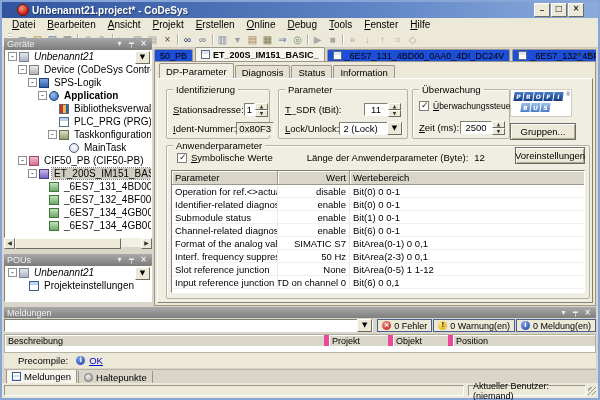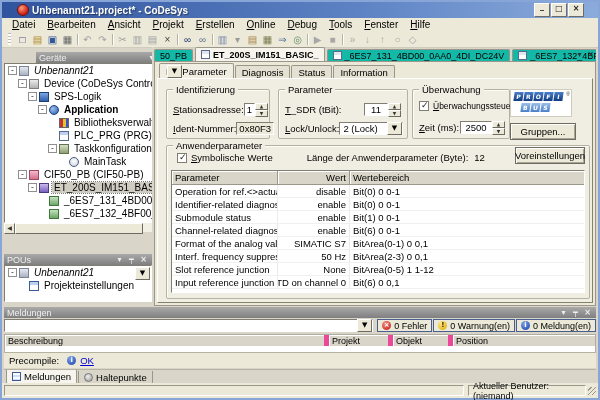--- a/index.html
+++ b/index.html
@@ -38,21 +38,21 @@
   
   .panel-hdr{height:11px;background:linear-gradient(#a9a9a9,#7f7f7f);color:#efefef;
     display:flex;align-items:center;padding:0 3px;font-size:9px;}
   .panel-hdr .sp{flex:1;}
   .hbtn{width:11px;height:9px;margin-left:1px;text-align:center;font:8px/9px "DejaVu Sans",sans-serif;color:#eee;}
   .hbtn.menu::after{content:"▾";}
   .hbtn.pin::after{content:"┯";}
   .hbtn.close::after{content:"×";font-weight:bold;}
 
   
-  .geraete{position:absolute;left:2px;top:50px;width:148px;height:180px;padding-left:32px;}
+  .geraete{position:absolute;left:2px;top:36px;width:148px;height:209px;}
   .pous{position:absolute;left:2px;top:252px;width:148px;height:48px;}
   .tree-body{position:absolute;left:0;right:0;background:#fff;border:1px solid;
     border-color:#807d73 #fff #fff #807d73;overflow:hidden;}
   .geraete .tree-body{top:11px;bottom:9px;}
   .pous .tree-body{top:11px;bottom:0;}
   .tree-dd{position:absolute;right:1px;top:1px;width:13px;height:11px;z-index:5;
     background:#ece9d8;border:1px solid;border-color:#fff #6e6b60 #6e6b60 #fff;
     font:7px/10px "DejaVu Sans",sans-serif;text-align:center;}
   .tree-dd::after{content:"▼";}
   .trow{display:flex;align-items:center;height:13px;padding-left:calc(3px + var(--d,0)*10px);white-space:nowrap;}
@@ -80,21 +80,21 @@
   .ic-clock{background:radial-gradient(circle at 50% 40%,#fff,#c8cede);border:1px solid #4a5a7a;border-radius:50%;}
   .ic-bus{background:linear-gradient(#f2bcca,#d8708e);border:1px solid #a04868;}
   .ic-slave{background:linear-gradient(#c9b9e8,#7a5fc0);border:1px solid #4a3a80;}
   .ic-module{background:linear-gradient(#c4e2c0,#6ca866);border:1px solid #40783c;}
   .ic-pset{background:linear-gradient(#bcd2f0 0 3px,#fff 3px);border:1px solid #3a5a9a;}
 
   
   .main{position:absolute;left:152px;top:45px;right:2px;height:259px;}
   .etabbar{position:absolute;left:0;top:0;right:0;height:14px;display:flex;align-items:flex-end;overflow:hidden;padding-right:24px;}
   .etab{display:inline-flex;align-items:center;height:11px;padding:0 5px;margin-right:2px;
-    background:#14b8a6;border:1px solid #9a978a;border-bottom:none;border-radius:2px 2px 0 0;
+    background:#1d4ed8;border:1px solid #9a978a;border-bottom:none;border-radius:2px 2px 0 0;
     font-size:9px;white-space:nowrap;flex:none;}
   .etab.active{background:#f6f4ec;font-weight:bold;height:13px;}
   .etab .etico{width:9px;height:9px;margin-right:3px;box-sizing:border-box;
     background:linear-gradient(#dfe6ee 0 3px,#fff 3px);border:1px solid #5a6a8a;}
   .etab-ctrl{position:absolute;right:0;top:2px;display:flex;}
   .etab-ctrl span{width:11px;height:11px;text-align:center;font:8px/11px "DejaVu Sans",sans-serif;color:#333;}
   .content{position:absolute;left:0;top:14px;right:0;bottom:0;background:#ece9d8;
     border:1px solid #9a978a;padding:2px;}
   .dtabbar{display:flex;align-items:flex-end;height:14px;padding-left:2px;}
   .dtab{height:12px;padding:0 6px;display:flex;align-items:center;font-size:9.5px;
@@ -170,21 +170,21 @@
   .ic-warning::after{content:"!";color:#442200;}
   .ic-info{background:radial-gradient(circle at 35% 30%,#7aa0e8,#1840a8);}
   .ic-info::after{content:"i";}
   .mhead{position:absolute;left:0;top:27px;right:0;height:12px;display:flex;
     background:#d9d5c8;font-size:9px;border:1px solid #b0ad9e;}
   .mhead>span{box-sizing:border-box;display:flex;align-items:center;padding:0 3px;
     border-right:5px solid #ec4899;box-shadow:inset 1px 1px 0 #fff;}
   .m0{flex:1;}.m1{width:64px;flex:none;}.m2{width:60px;flex:none;}.m3{width:142px;flex:none;border-right:none !important;}
   .mlist{position:absolute;left:0;top:39px;right:0;height:6px;background:#fff;border-left:1px solid #b0ad9e;border-right:1px solid #b0ad9e;}
   .precompile{position:absolute;left:0;top:45px;right:0;height:15px;background:#ece9d8;
-    border-top:1px solid #b5b2a2;display:flex;align-items:center;padding-left:5px;font-size:9.5px;}
+    border-top:1px solid #b5b2a2;display:flex;align-items:center;padding-left:14px;font-size:9.5px;}
   .pc-info{margin:0 4px 0 8px;}
   .oklink{color:#0000cc;text-decoration:underline;font-size:9.5px;}
 
   .bottomtabs{position:absolute;left:2px;top:367px;right:2px;height:14px;display:flex;align-items:flex-end;
     border-top:1px solid #b5b2a2;background:#d9d6c9;padding-left:2px;}
   .btab{display:flex;align-items:center;height:12px;padding:0 5px;font-size:9.5px;
     border:1px solid #9a978a;border-top:none;border-radius:0 0 2px 2px;background:#d9d6c9;margin-right:1px;white-space:nowrap;}
   .btab.active{background:#f6f4ec;height:13px;}
   .btico{width:9px;height:9px;margin-right:3px;flex:none;box-sizing:border-box;}
   .ic-messages{border:1px solid #3a5a9a;background:linear-gradient(#fff 0 2px,#cfe0f4 2px 4px,#fff 4px 6px,#cfe0f4 6px 8px,#fff 8px);}

